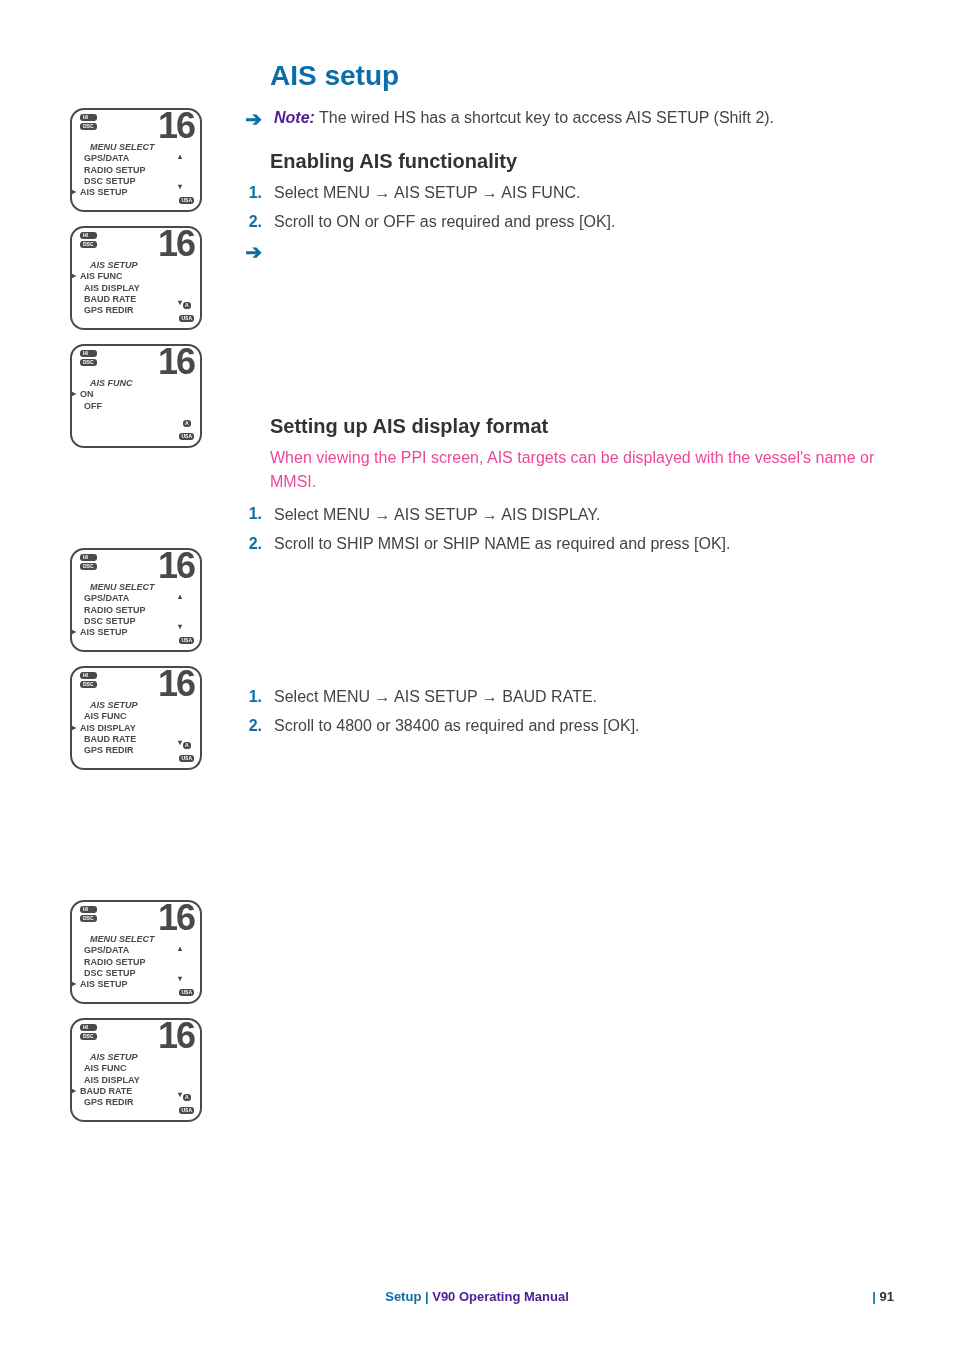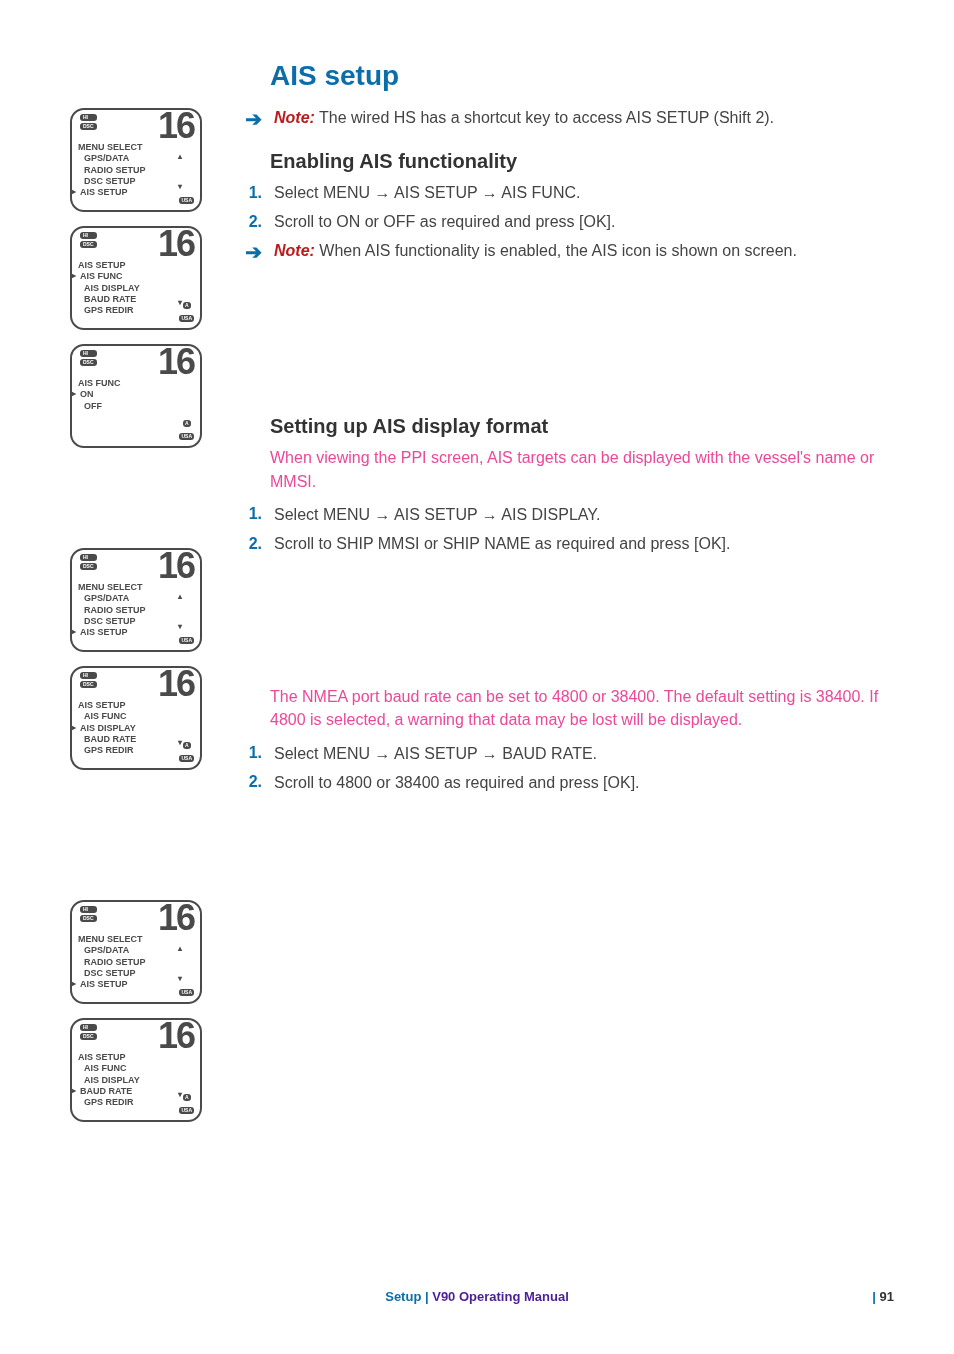--- a/index.html
+++ b/index.html
@@ -54,21 +54,21 @@
     width: 22px;
     text-align: right;
   }
   .note-text {
     font-size: 16px;
     line-height: 1.45;
     color: #444;
     flex: 1;
   }
   .note-label {
-    color: #b91c1c;
+    color: #4c1d95;
     font-style: italic;
     font-weight: 700;
   }
   ol.steps {
     list-style: none;
     padding: 0;
     margin: 0;
     counter-reset: step;
   }
   ol.steps li {
@@ -152,21 +152,22 @@
     position: absolute;
     top: 32px;
     left: 6px;
     font-family: Arial, sans-serif;
     font-size: 9px;
     font-weight: 700;
     line-height: 1.25;
     width: 100px;
   }
   .screen .menu .title {
-    margin-left: 0;
+    margin-left: 12px;
+    font-style: italic;
   }
   .screen .menu .item {
     margin-left: 6px;
     position: relative;
   }
   .screen .menu .item.sel::before {
     content: "▸";
     position: absolute;
     left: -8px;
     top: 0;
@@ -384,39 +385,37 @@
     <ol class="steps">
       <li>
           <span>Select MENU → AIS SETUP → AIS FUNC.</span>
         </li>
       <li>
           <span>Scroll to ON or OFF as required and press [OK].</span>
         </li>
     </ol>
     <div class="note">
       <span class="note-arrow">➔</span>
-      <span class="note-text"><span class="note-label">Note:</span> <span>When AIS functionality is enabled, the AIS icon is shown on screen.</span></span>
     </div>
   </div>
 
   <div class="section-block" style="margin-top:150px;">
     <h2>Setting up AIS display format</h2>
     <p class="body">When viewing the PPI screen, AIS targets can be displayed with the vessel's name or MMSI.</p>
     <ol class="steps">
       <li>
           <span>Select MENU → AIS SETUP → AIS DISPLAY.</span>
         </li>
       <li>
           <span>Scroll to SHIP MMSI or SHIP NAME as required and press [OK].</span>
         </li>
     </ol>
   </div>
 
   <div class="section-block" style="margin-top:130px;">
-    <p class="body">The NMEA port baud rate can be set to 4800 or 38400. The default setting is 38400. If 4800 is selected, a warning that data may be lost will be displayed.</p>
     <ol class="steps">
       <li>
           <span>Select MENU → AIS SETUP → BAUD RATE.</span>
         </li>
       <li>
           <span>Scroll to 4800 or 38400 as required and press [OK].</span>
         </li>
     </ol>
   </div>
 </div>

